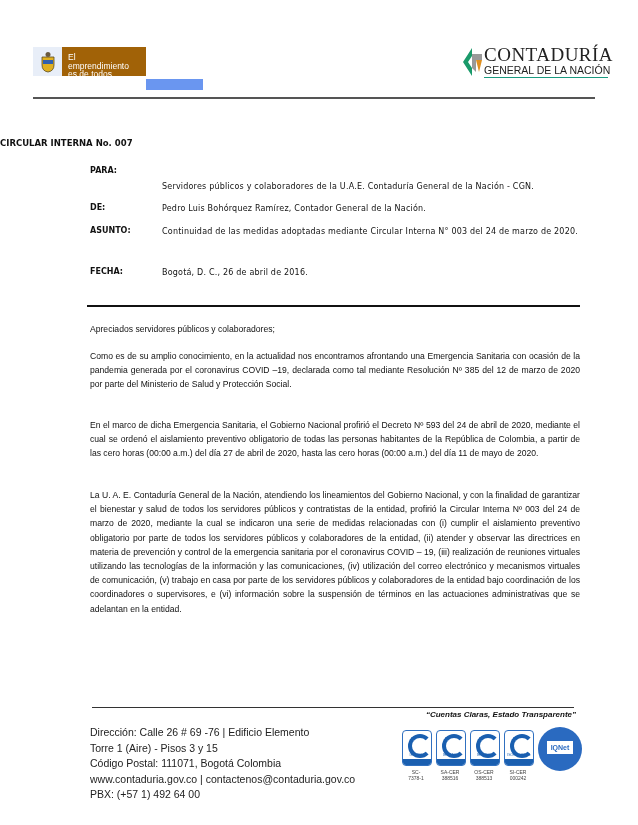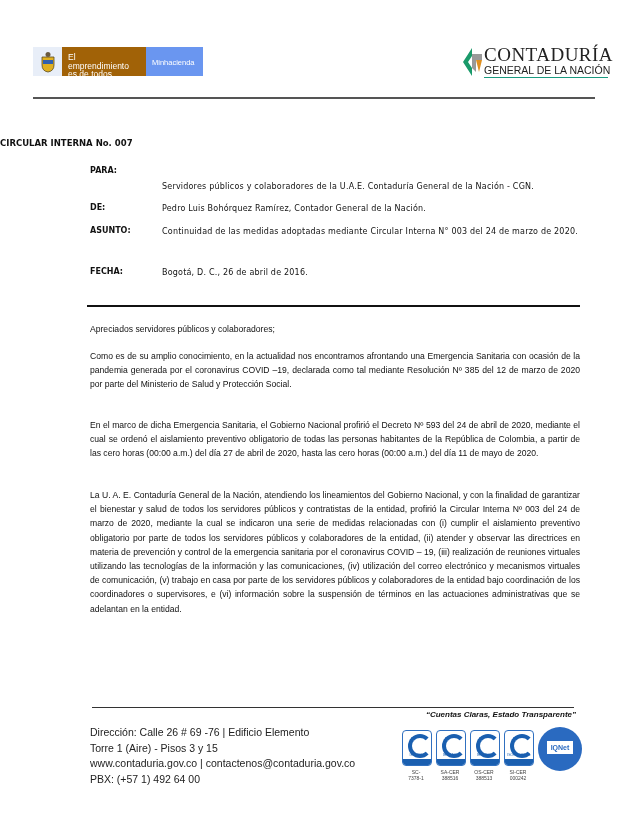--- a/index.html
+++ b/index.html
@@ -4,21 +4,21 @@
 <style>
   html, body { margin:0; padding:0; background:#ffffff; }
   body { width:638px; height:825px; position:relative; overflow:hidden;
          font-family:"Liberation Sans", sans-serif; color:#111; }
   .abs { position:absolute; }
 
   
   #gov-logo { left:33px; top:47px; height:29px; display:flex; }
   #gov-logo .shield { width:29px; height:29px; background:#e8eef8; display:flex; align-items:center; justify-content:center; }
   #gov-logo .blue { background:#a16207; color:#fff; font-size:8.5px; line-height:8.5px; padding:6px 8px 0 6px; width:70px; }
-  #gov-logo .light { background:#6a96f0; color:#fff; font-size:7.5px; padding:11px 6px 0 6px; width:45px; }
+  #gov-logo .light { background:#6a96f0; color:#fff; font-size:7.5px; padding:11px 6px 0 6px; width:45px;margin-top:32px; }
 
   #cgn-logo { left:462px; top:44px; width:150px; height:34px; }
   #cgn-logo .name1 { position:absolute; left:22px; top:0; font-family:Liberation Serif, serif; font-size:19px; letter-spacing:0.5px; color:#222; }
   #cgn-logo .name2 { position:absolute; left:22px; top:20px; font-size:10.5px; color:#222; }
   #cgn-logo .uline { position:absolute; left:22px; top:33px; width:124px; height:1px; background:#1a9a80; }
 
   .rule { left:33px; width:562px; height:2px; background:#555; }
 
   #title { left:0; width:638px; top:138px; font-weight:bold; font-size:8.5px; font-family:"DejaVu Sans", sans-serif; }
 
@@ -95,20 +95,21 @@
 <div class="abs para" style="top:349px">Como es de su amplio conocimiento, en la actualidad nos encontramos afrontando una Emergencia Sanitaria con ocasión de la pandemia generada por el coronavirus COVID –19, declarada como tal mediante Resolución Nº 385 del 12 de marzo de 2020 por parte del Ministerio de Salud y Protección Social.</div>
 <div class="abs para" style="top:418px">En el marco de dicha Emergencia Sanitaria, el Gobierno Nacional profirió el Decreto Nº 593 del 24 de abril de 2020, mediante el cual se ordenó el aislamiento preventivo obligatorio de todas las personas habitantes de la República de Colombia, a partir de las cero horas (00:00 a.m.) del día 27 de abril de 2020, hasta las cero horas (00:00 a.m.) del día 11 de mayo de 2020.</div>
 <div class="abs para" style="top:488px">La U. A. E. Contaduría General de la Nación, atendiendo los lineamientos del Gobierno Nacional, y con la finalidad de garantizar el bienestar y salud de todos los servidores públicos y contratistas de la entidad, profirió la Circular Interna Nº 003 del 24 de marzo de 2020, mediante la cual se indicaron una serie de medidas relacionadas con (i) cumplir el aislamiento preventivo obligatorio por parte de todos los servidores públicos y colaboradores de la entidad, (ii) atender y observar las directrices en materia de prevención y control de la emergencia sanitaria por el coronavirus COVID – 19, (iii) realización de reuniones virtuales utilizando las tecnologías de la información y las comunicaciones, (iv) utilización del correo electrónico y mecanismos virtuales de comunicación, (v) trabajo en casa por parte de los servidores públicos y colaboradores de la entidad bajo coordinación de los coordinadores o supervisores, e (vi) información sobre la suspensión de términos en las actuaciones administrativas que se adelantan en la entidad.</div>
 
 <div id="foot-rule" class="abs"></div>
 <div id="slogan" class="abs">“Cuentas Claras, Estado Transparente”</div>
 
 <div id="address" class="abs">
   <div>Dirección: Calle 26 # 69 -76  | Edificio Elemento</div>
   <div>Torre 1 (Aire) - Pisos 3 y 15</div>
+  <div>Código Postal: 111071, Bogotá Colombia</div>
   <div>www.contaduria.gov.co | contactenos@contaduria.gov.co</div>
   <div>PBX:   (+57 1) 492 64 00</div>
 </div>
 
 <div id="certs" class="abs">
   <div class="cert">
     <div class="badge">
         <div class="c"></div>
         <div class="lbl">ISO 9001</div>
         <div class="bar"></div>

